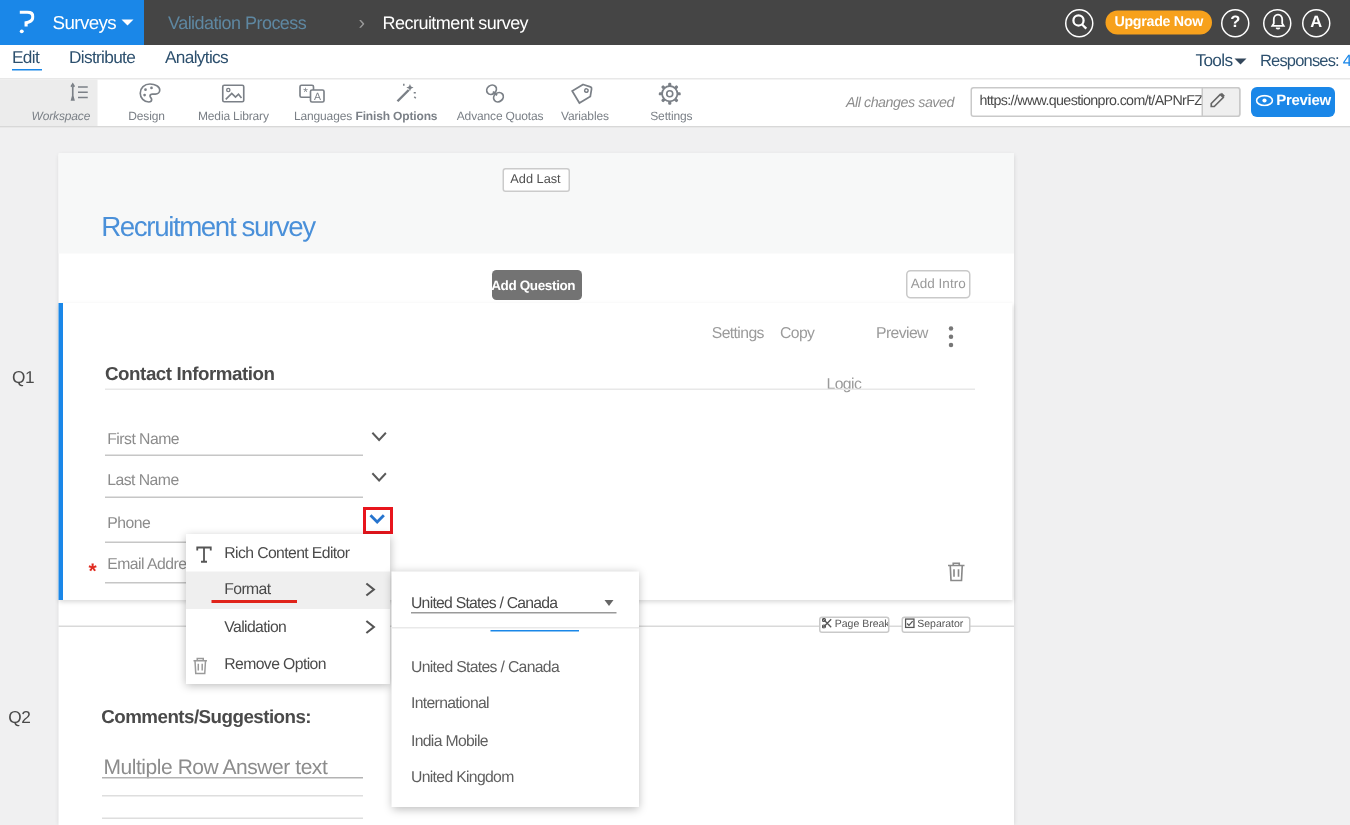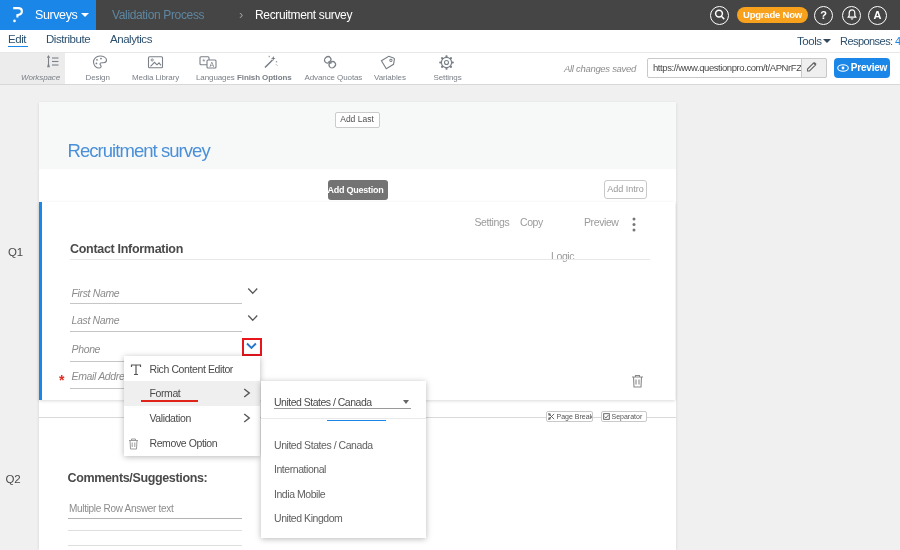--- a/index.html
+++ b/index.html
@@ -45,34 +45,34 @@
 #addq { position:absolute; left:327.5px; top:180px; width:60px; height:20px; background:#737373; border-radius:3px; color:#fff; font-size:9px; font-weight:bold; text-align:left; line-height:20px; white-space:nowrap; letter-spacing:-0.25px; }
 #addintro { position:absolute; left:604px; top:180px; width:43px; height:19px; background:#fff; border:1px solid #c9c9c9; border-radius:3px; color:#999; font-size:9px; text-align:center; line-height:17px; }
 
 
 #q1card { position:absolute; left:39px; top:202px; width:636px; height:198px; background:#fff; border-left:3px solid #1a87e8; box-shadow:0 1px 3px rgba(0,0,0,0.15); }
 .qlinks { position:absolute; top:215.5px; color:#9b9b9b; font-size:10.5px; letter-spacing:-0.4px; }
 #q1label { position:absolute; left:8px; top:245.5px; color:#4a4a4a; font-size:11.5px; letter-spacing:-0.3px; }
 #q2label { position:absolute; left:5.5px; top:473px; color:#4a4a4a; font-size:11.5px; letter-spacing:-0.3px; }
 #cihead { position:absolute; left:70px; top:241.5px; color:#4a4a4a; font-size:12.5px; font-weight:bold; letter-spacing:-0.3px; }
 #cihr { position:absolute; left:70px; top:258.5px; width:580px; height:1px; background:#e8e8e8; }
-.flabel { position:absolute; left:71.5px; color:#8c8c8c; font-size:10.5px; letter-spacing:-0.35px;font-style:italic; }
+.flabel { position:absolute; left:71.5px; color:#8c8c8c; font-size:10.5px; letter-spacing:-0.35px; }
 .fline { position:absolute; left:70px; width:171.5px; height:1px; background:#c6c6c6; }
 .chev { position:absolute; left:246.5px; width:11.5px; height:8px; }
 #redbox { position:absolute; left:241.5px; top:338px; width:20.5px; height:18px; border:2.8px solid #e8151d; }
 #redstar { position:absolute; left:59px; top:372px; color:#e02b20; font-size:14px; font-weight:bold; }
 #q1trash { position:absolute; left:630.5px; top:374px; }
 
 
 #divline { position:absolute; left:39px; top:417px; width:637px; height:1px; background:#d9d9d9; }
 .chip { position:absolute; top:410.5px; height:11.5px; background:#fff; border:1px solid #c9c9c9; border-radius:2px; color:#555; font-size:7px; line-height:9px; padding:0 1.5px; white-space:nowrap; overflow:hidden; }
 
 
 #q2head { position:absolute; left:67.5px; top:470.5px; color:#4a4a4a; font-size:12.5px; font-weight:bold; letter-spacing:-0.35px; }
-#mrow { position:absolute; left:69px; top:502.5px; color:#8c8c8c; font-size:10px; letter-spacing:-0.3px; }
+#mrow { position:absolute; left:69px; top:502.5px; color:#8c8c8c; font-size:14px; letter-spacing:-0.3px; }
 .q2line { position:absolute; left:68px; width:174px; height:1px; }
 
 
 #menu1 { position:absolute; left:124px; top:356px; width:136px; height:100px; background:#fff; box-shadow:0 1px 6px rgba(0,0,0,0.28); z-index:5; }
 .mtext { position:absolute; color:#4a4a4a; font-size:10.5px; letter-spacing:-0.4px; z-index:6; }
 #fmtrow { position:absolute; left:124px; top:381px; width:136px; height:24.5px; background:#efefef; z-index:5; }
 #redul { position:absolute; left:141px; top:399.5px; width:57px; height:2.2px; background:#e0241b; z-index:6; }
 .marrow { position:absolute; left:243px; width:7.5px; height:10px; z-index:6; }
 #menu2 { position:absolute; left:261px; top:381px; width:165px; height:157px; background:#fff; box-shadow:0 1px 6px rgba(0,0,0,0.28); z-index:7; }
 #seltext { position:absolute; left:274px; top:395.5px; color:#4a4a4a; font-size:10.5px; letter-spacing:-0.5px; z-index:8; }

